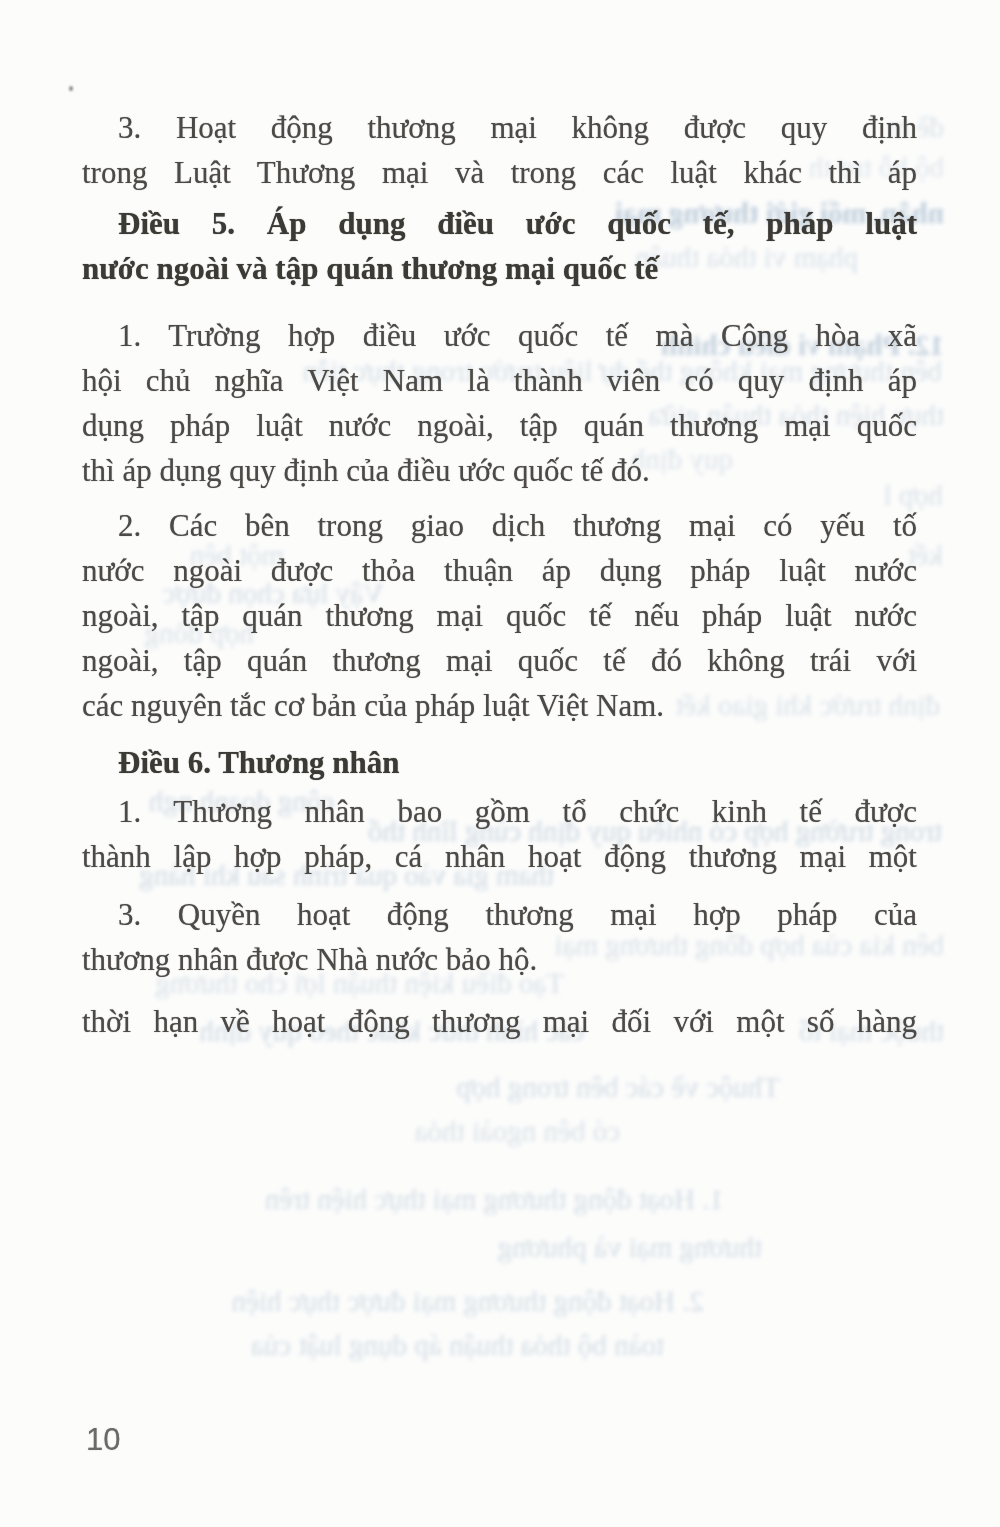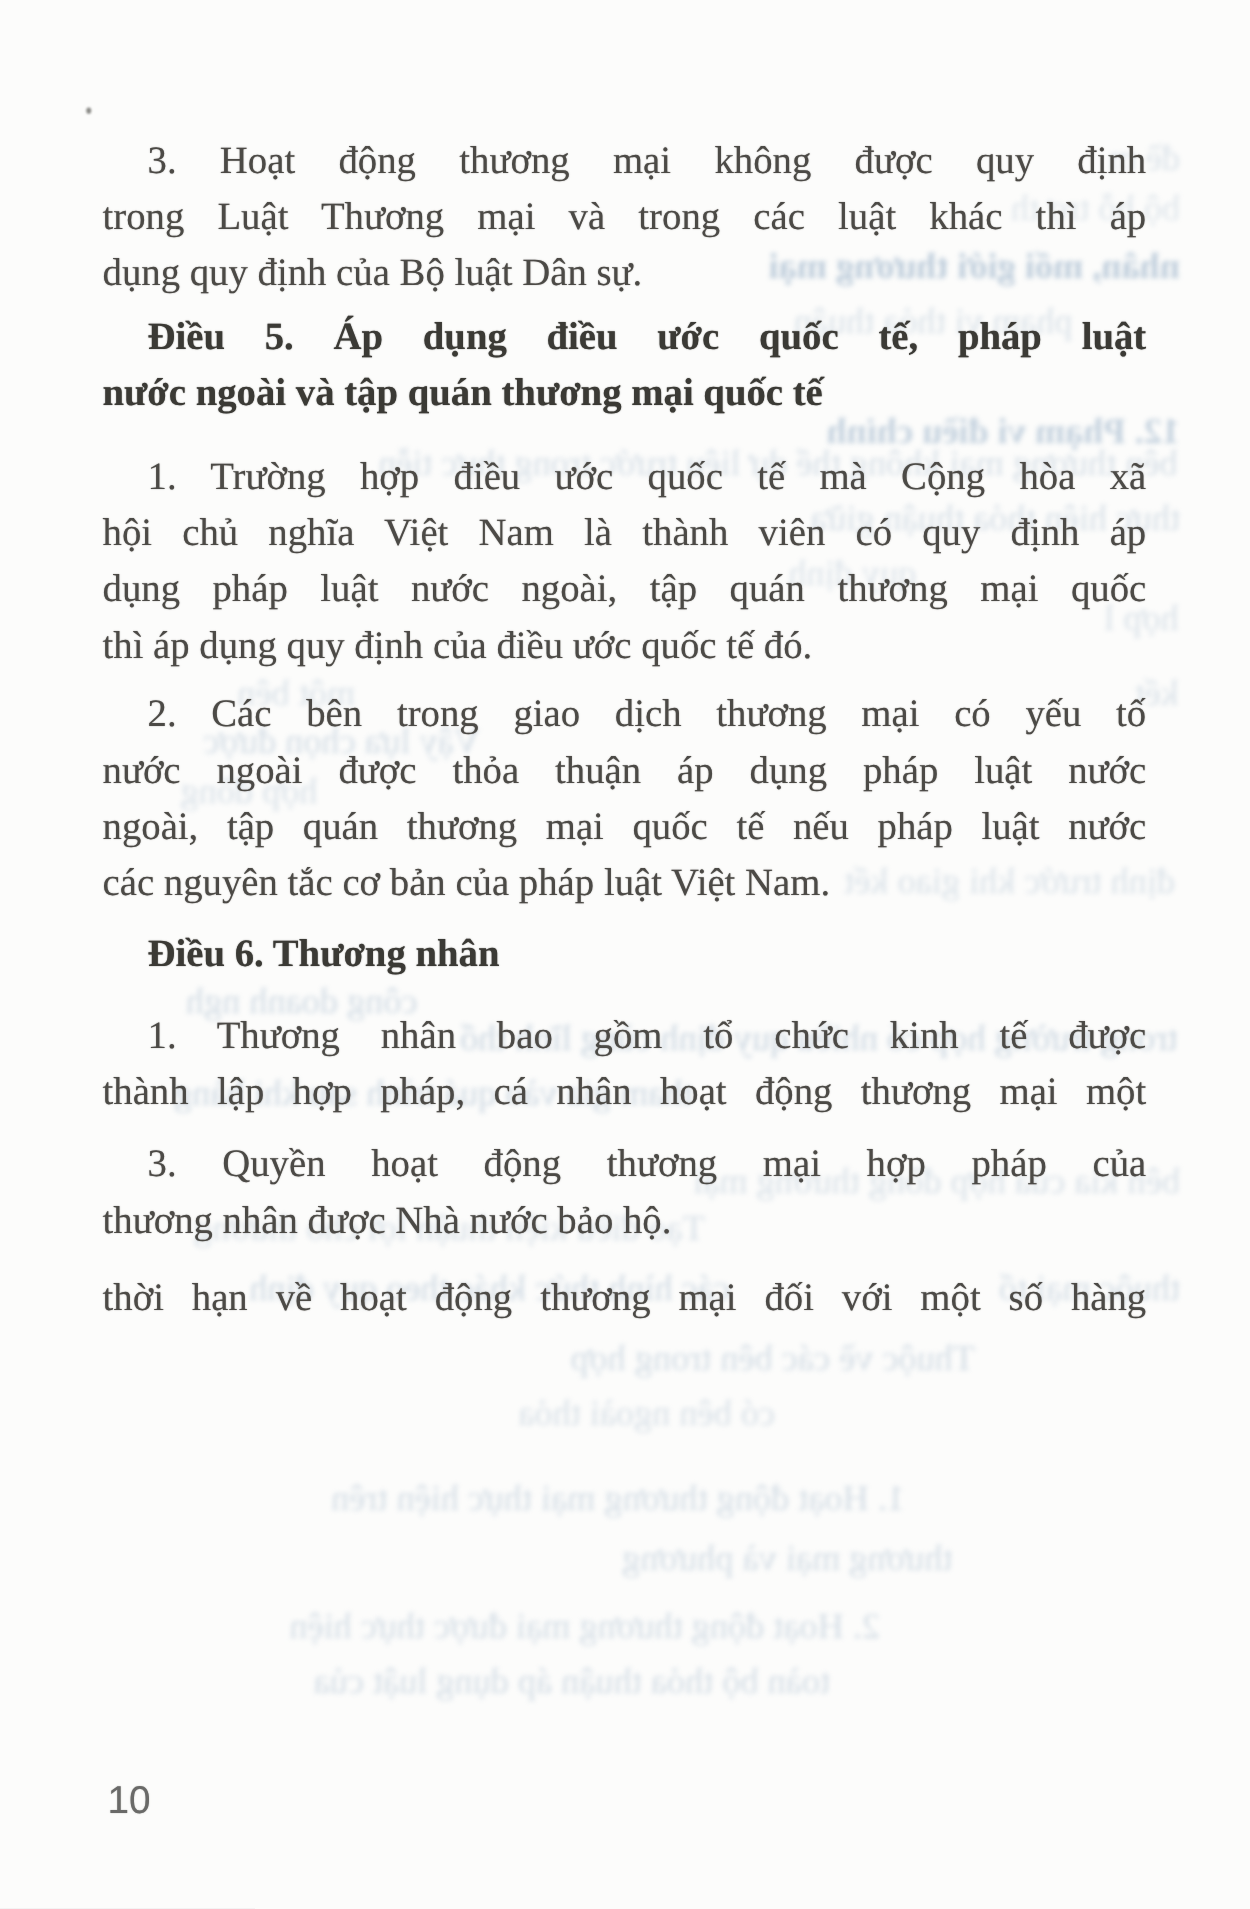--- a/index.html
+++ b/index.html
@@ -41,21 +41,21 @@
   }
   .block{margin:0;}
   .line{line-height:45px;min-height:45px;}
   .j{text-align:justify;text-align-last:justify;}
   .last{text-align:left;text-align-last:left;}
   .first{text-indent:36px;}
   .hd .line{font-weight:bold;color:#3b3a35;text-shadow:0 0 1px rgba(59,58,53,.75);}
   .mt6{margin-top:6px;}  .mt7{margin-top:7px;}
   .mt10{margin-top:10px;}.mt12{margin-top:12px;}
   .mt13{margin-top:13px;}.mt17{margin-top:17px;}
-  .mt20{margin-top:20px;}.mt22{margin-top:22px;}
+  .mt20{margin-top:4px;}.mt22{margin-top:22px;}
   
   .page-number{
     position:absolute;left:86px;top:1422px;
     font-family:"Liberation Sans","DejaVu Sans",sans-serif;
     font-size:31px;color:#6a6a68;
     text-shadow:0 0 1px rgba(106,106,104,.6);
     filter:blur(0.3px);
   }
 </style>
 </head>
@@ -92,39 +92,39 @@
       <div class="ghost" style="left: 84px; top: 1284px; width: 620px; opacity: 0.38;">2. Hoạt động thương mại được thực hiện</div>
       <div class="ghost" style="left: 84px; top: 1328px; width: 580px; opacity: 0.38;">toàn bộ thỏa thuận áp dụng luật của</div>
     </div>
   <div class="speck"></div>
 
   <div class="text-block">
 
     <div class="block para">
       <div class="line first j">3. Hoạt động thương mại không được quy định</div>
       <div class="line j">trong Luật Thương mại và trong các luật khác thì áp</div>
-      <div class="line last">dụng quy định của Bộ luật Dân sự.</div>
     </div>
 
     <div class="block hd mt6">
       <div class="line first j">Điều 5. Áp dụng điều ước quốc tế, pháp luật</div>
       <div class="line last">nước ngoài và tập quán thương mại quốc tế</div>
     </div>
 
     <div class="block para mt22">
       <div class="line first j">1. Trường hợp điều ước quốc tế mà Cộng hòa xã</div>
       <div class="line j">hội chủ nghĩa Việt Nam là thành viên có quy định áp</div>
       <div class="line j">dụng pháp luật nước ngoài, tập quán thương mại quốc</div>
       <div class="line last">thì áp dụng quy định của điều ước quốc tế đó.</div>
     </div>
 
     <div class="block para mt10">
       <div class="line first j">2. Các bên trong giao dịch thương mại có yếu tố</div>
       <div class="line j">nước ngoài được thỏa thuận áp dụng pháp luật nước</div>
       <div class="line j">ngoài, tập quán thương mại quốc tế nếu pháp luật nước</div>
+      <div class="line j">ngoài, tập quán thương mại quốc tế đó không trái với</div>
       <div class="line last">các nguyên tắc cơ bản của pháp luật Việt Nam.</div>
     </div>
 
     <div class="block hd mt12">
       <div class="line first last">Điều 6. Thương nhân</div>
     </div>
 
     <div class="block para mt20">
       <div class="line first j">1. Thương nhân bao gồm tổ chức kinh tế được</div>
       <div class="line j">thành lập hợp pháp, cá nhân hoạt động thương mại một</div>

